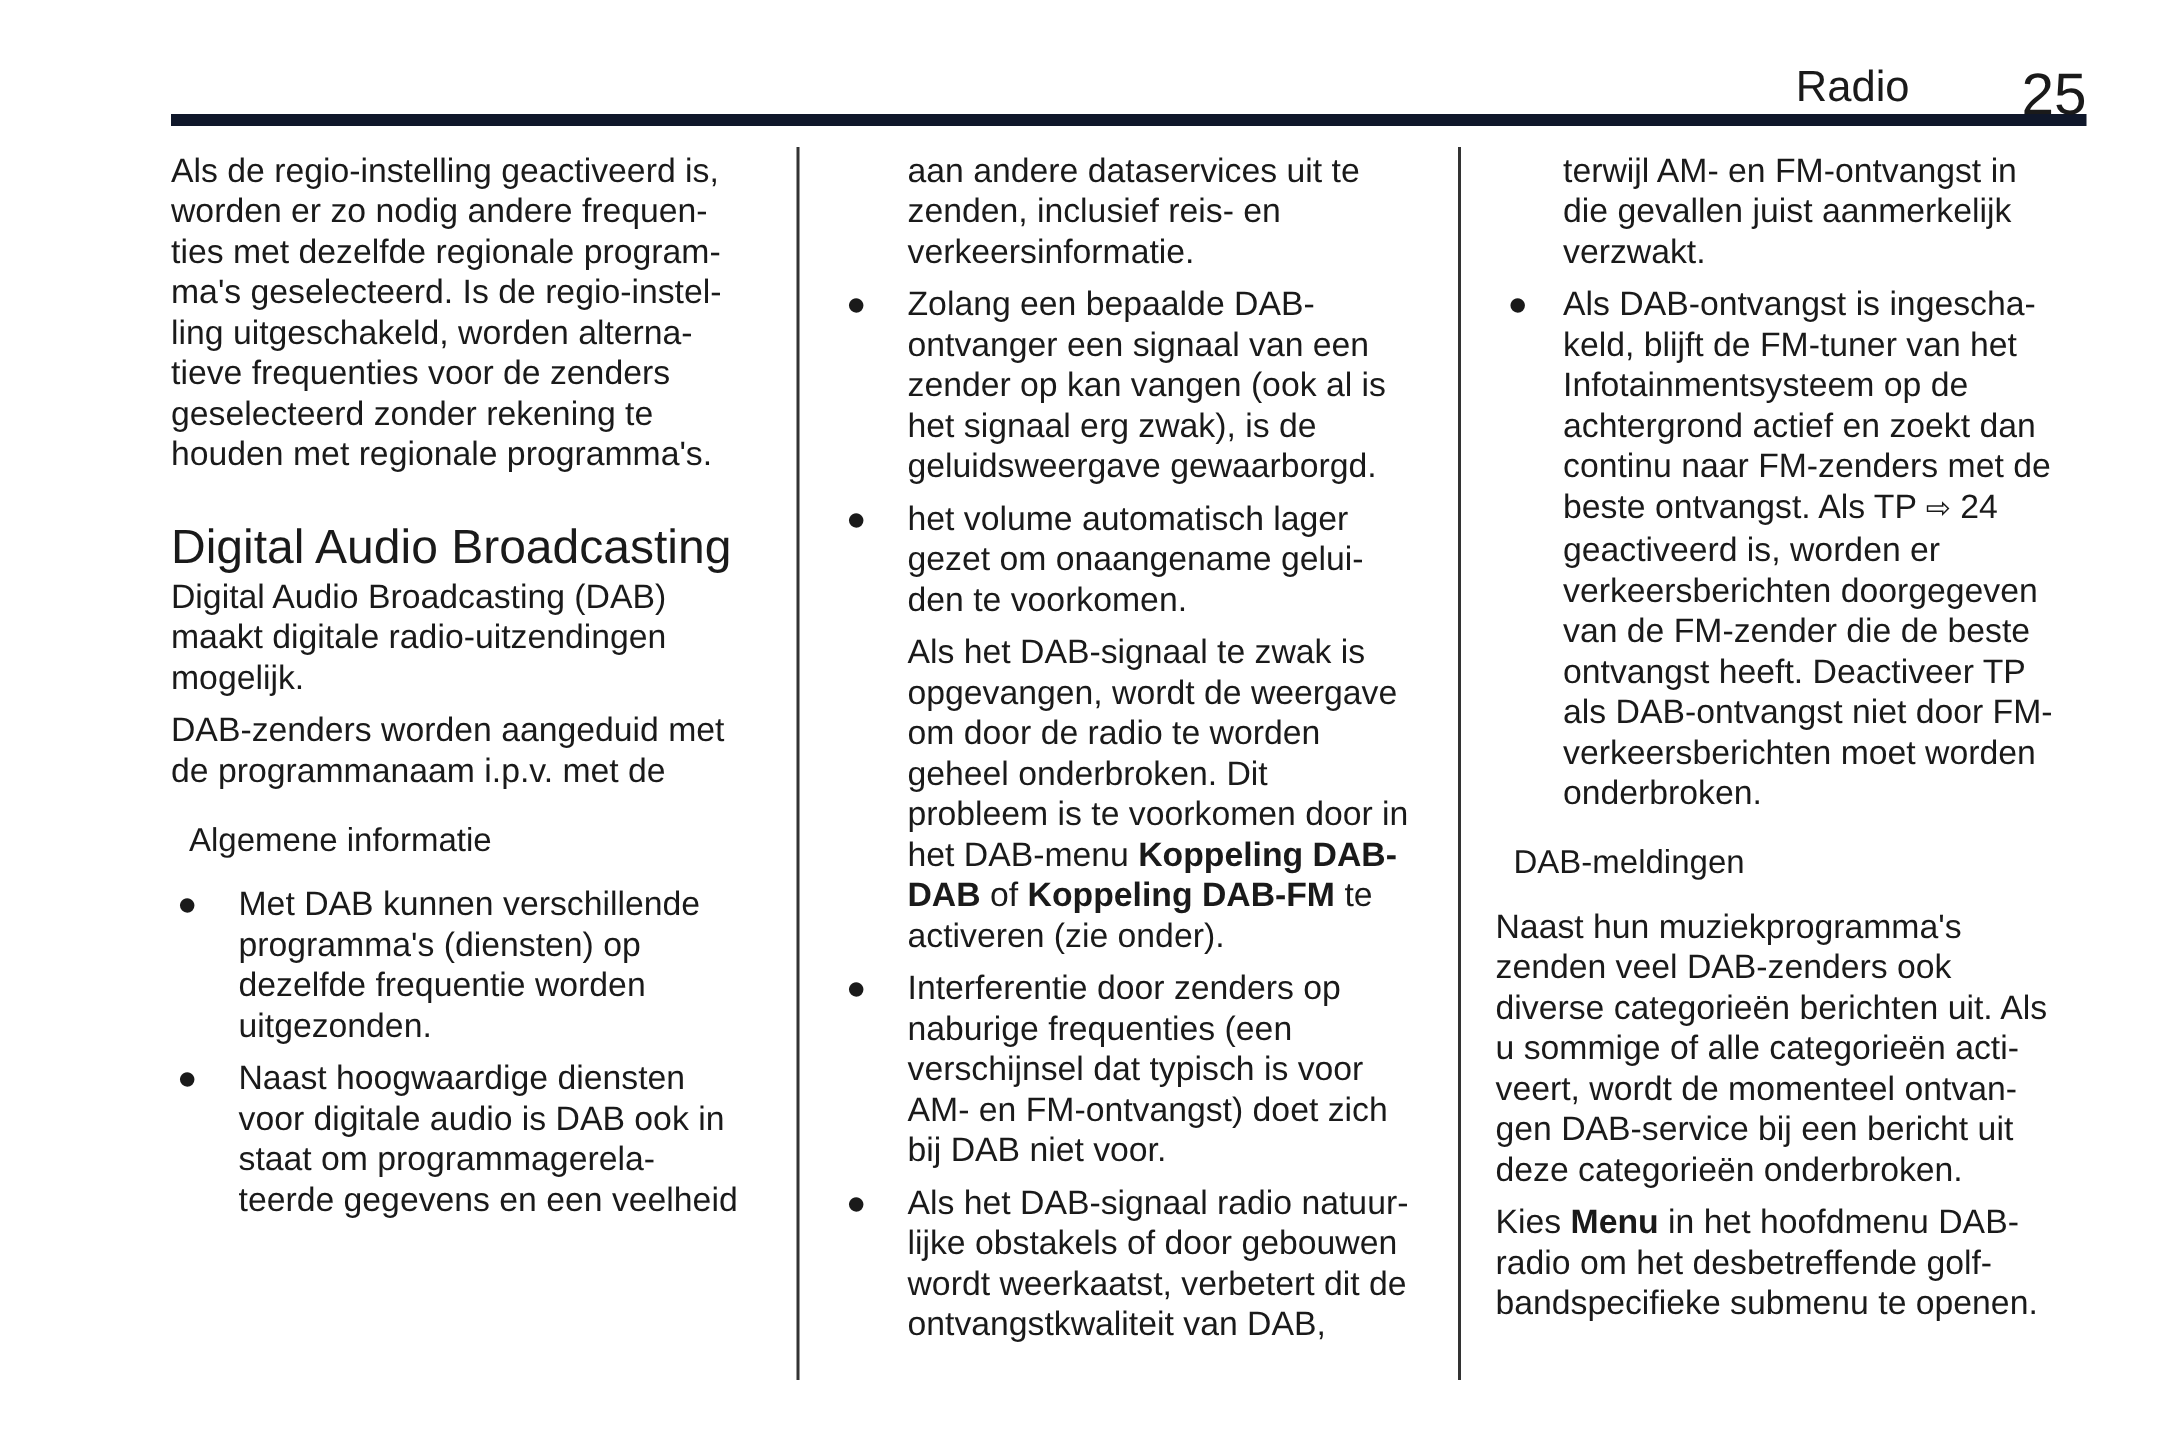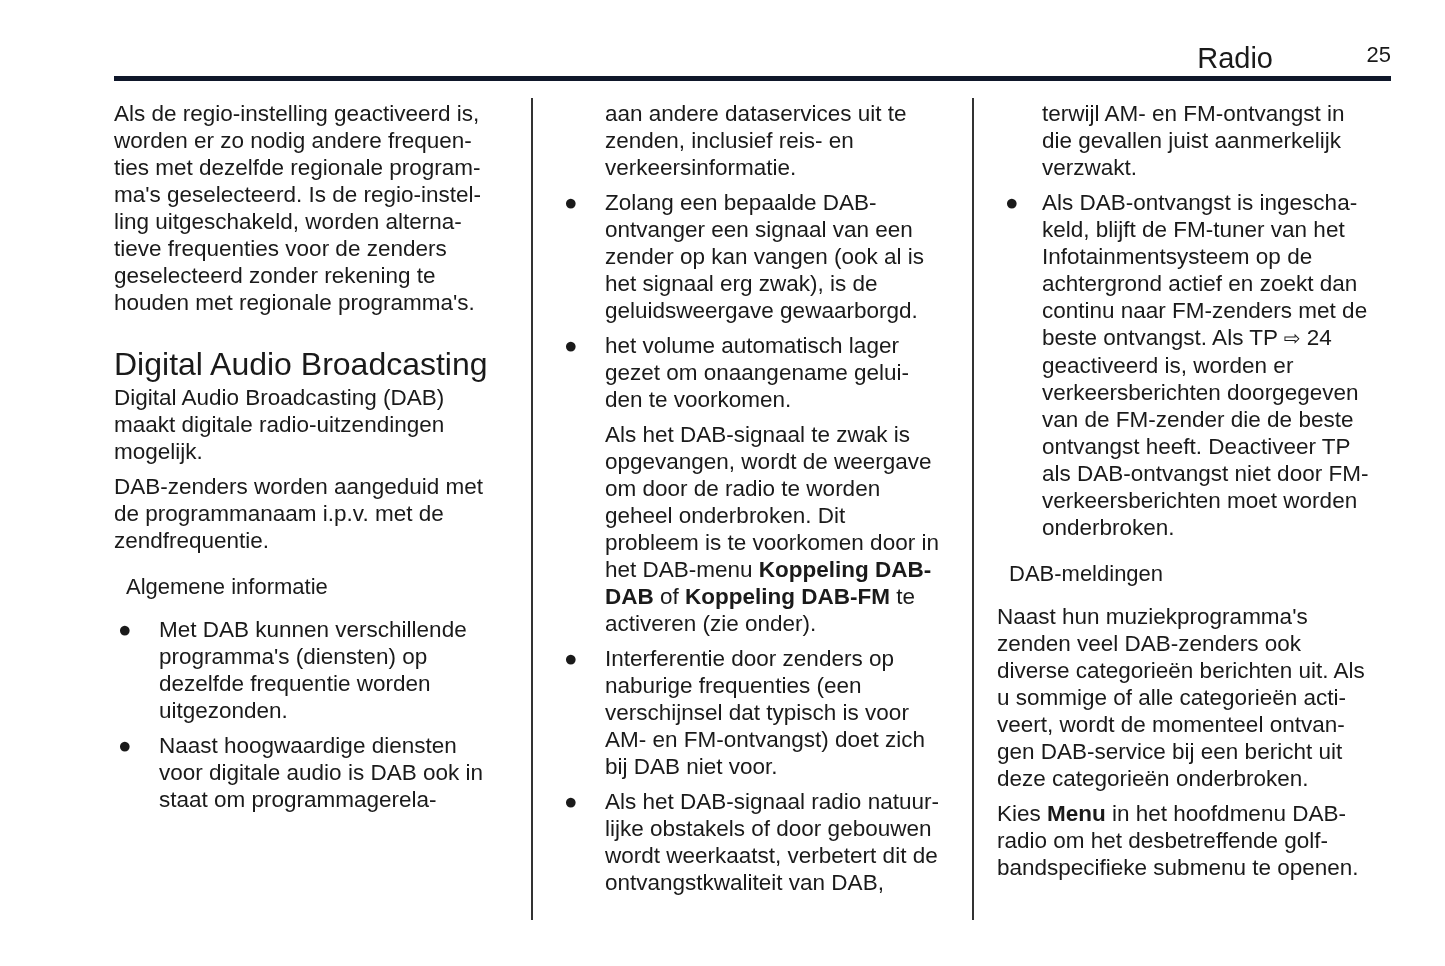--- a/index.html
+++ b/index.html
@@ -1,22 +1,22 @@
 <!DOCTYPE html>
 <html><head>
 <meta charset="utf-8">
 <style>
   html, body { margin: 0; padding: 0; background: #ffffff; }
   body {
     width: 1445px; height: 966px; position: relative; overflow: hidden;
     font-family: "Liberation Sans", sans-serif; color: #1a1a1a;
   }
-  .header { position: absolute; left: 114px; top: 40px; width: 1277px; height: 36px; border-bottom: 5px solid #0f172a; }
+  .header { position: absolute; left: 114px; top: 40px; width: 1277px; height: 36px; border-bottom: 8px solid #0f172a; }
   .header .title { position: absolute; right: 118px; top: 2px; font-size: 29px; }
-  .header .pagenum { position: absolute; right: 0; top: 2px; font-size: 22px; }
+  .header .pagenum { position: absolute; right: 0; top: 2px; font-size: 39px; }
   .col { position: absolute; top: 100px; font-size: 22.5px; line-height: 27px; }
   .col1 { left: 114px; width: 400px; }
   .col2 { left: 560px; width: 400px; }
   .col3 { left: 997px; width: 400px; }
   .rule { position: absolute; top: 98px; width: 2px; height: 822px; background: #333; }
   .rule1 { left: 531px; }
   .rule2 { left: 972px; }
   p { margin: 0 0 8px 0; }
   .line { display: block; white-space: nowrap; }
   h1 { font-weight: normal; font-size: 32px; line-height: 36px; margin: 30px 0 2px 0; }
@@ -53,35 +53,35 @@
   </p>
   <h1>Digital Audio Broadcasting</h1>
   <p>
     <span class="line">Digital Audio Broadcasting (DAB)</span>
     <span class="line">maakt digitale radio-uitzendingen</span>
     <span class="line">mogelijk.</span>
   </p>
   <p>
     <span class="line">DAB-zenders worden aangeduid met</span>
     <span class="line">de programmanaam i.p.v. met de</span>
-    <span class="line">zendfrequentie.</span>
   </p>
   <h2>Algemene informatie</h2>
   <div class="bullet">
     <span class="dot">●</span>
     <span class="line">Met DAB kunnen verschillende</span>
     <span class="line">programma's (diensten) op</span>
     <span class="line">dezelfde frequentie worden</span>
     <span class="line">uitgezonden.</span>
   </div>
   <div class="bullet">
     <span class="dot">●</span>
     <span class="line">Naast hoogwaardige diensten</span>
     <span class="line">voor digitale audio is DAB ook in</span>
     <span class="line">staat om programmagerela-</span>
+    <span class="line">teerde gegevens en een veelheid</span>
   </div>
 </div>
 
 <div class="col col2">
   <div class="cont">
     <span class="line">aan andere dataservices uit te</span>
     <span class="line">zenden, inclusief reis- en</span>
     <span class="line">verkeersinformatie.</span>
   </div>
   <div class="bullet">

